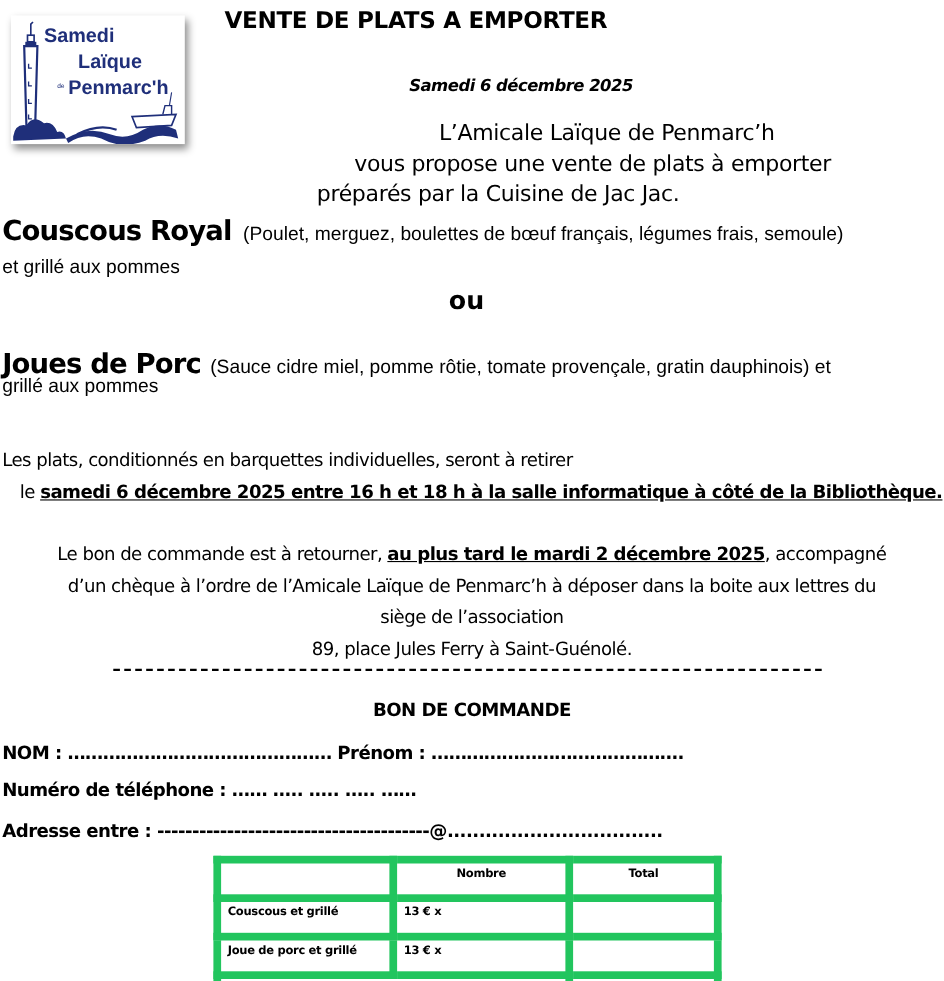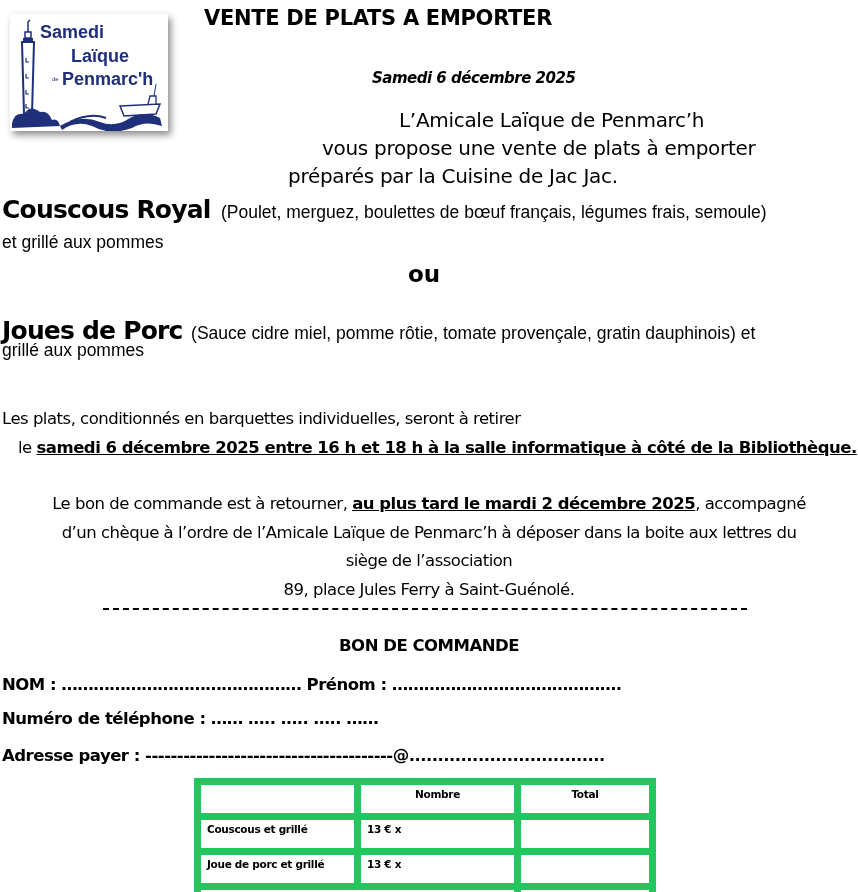--- a/index.html
+++ b/index.html
@@ -110,21 +110,21 @@
 <div class="abs body-text center" style="top:580px;">89, place Jules Ferry à Saint-Guénolé.</div>
 
 <div class="abs dashes"></div>
 
 <div class="abs bdc center" style="top:636px;">BON DE COMMANDE</div>
 
 <div class="abs field" style="left:2px; top:675px;">
   <span>NOM : ………………………………………</span><span> Prénom : …………………………………….</span>
 </div>
 <div class="abs field" style="left:2px; top:709px;">Numéro de téléphone : …… ….. ….. ….. ……</div>
-<div class="abs field" style="left:2px; top:746px;">Adresse payer : ---------------------------------------@..................................</div>
+<div class="abs field" style="left:2px; top:746px;">Adresse entre : ---------------------------------------@..................................</div>
 
 <table class="order">
   <tbody>
       <tr>
     <td class="c1 hdr"></td>
     <td class="c2 hdr">Nombre</td>
     <td class="hdr">Total</td>
   </tr>
   <tr>
     <td class="c1">Couscous et grillé</td>

